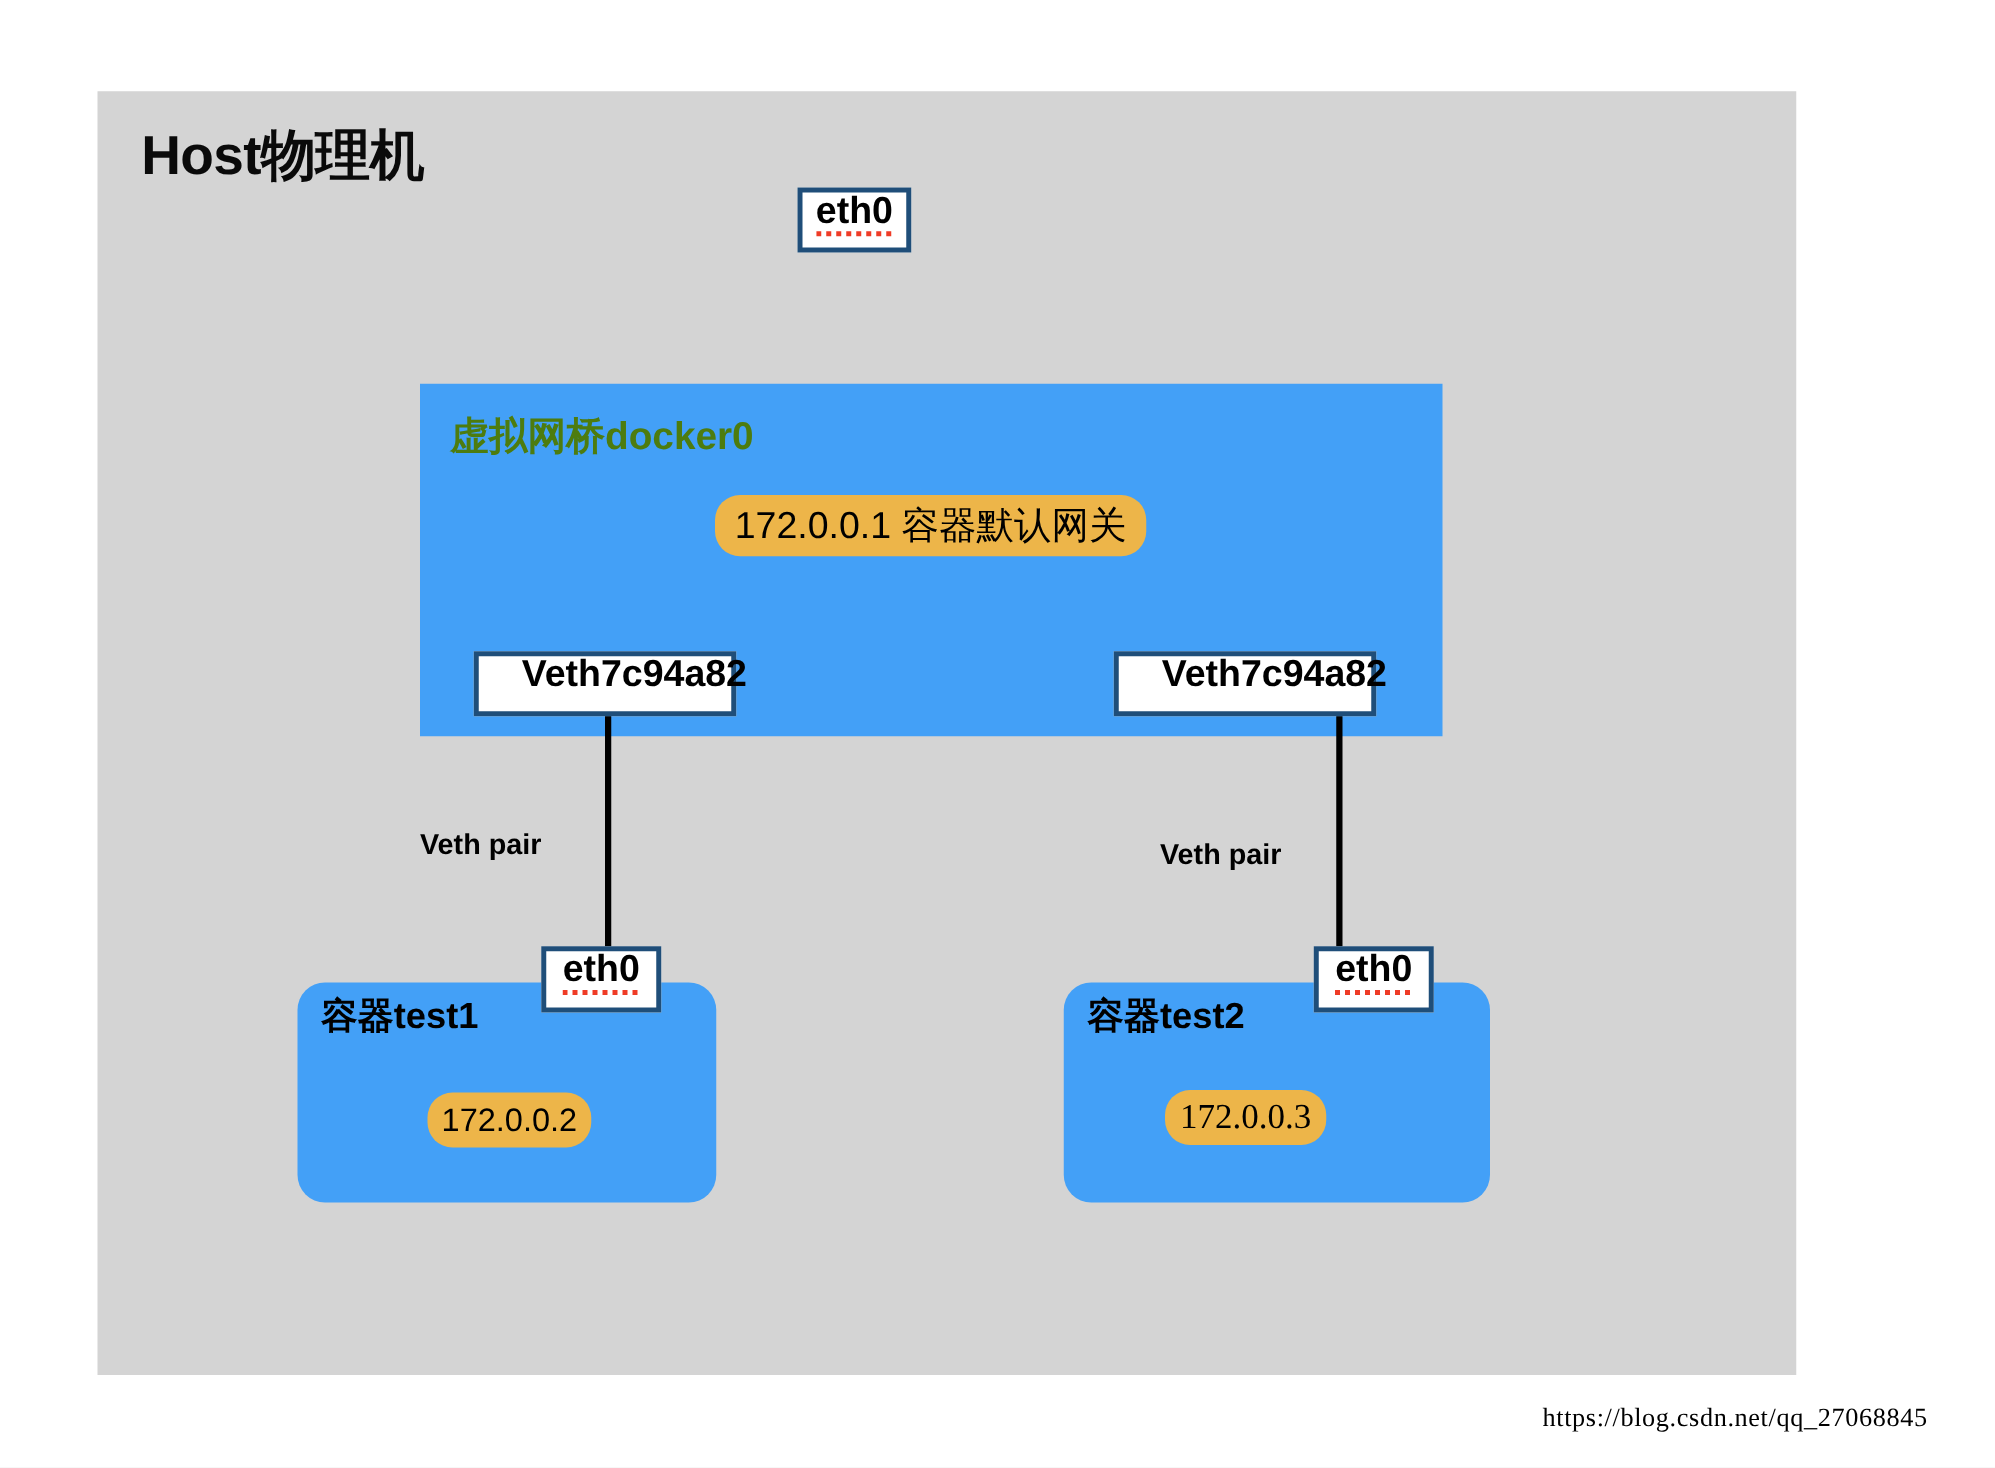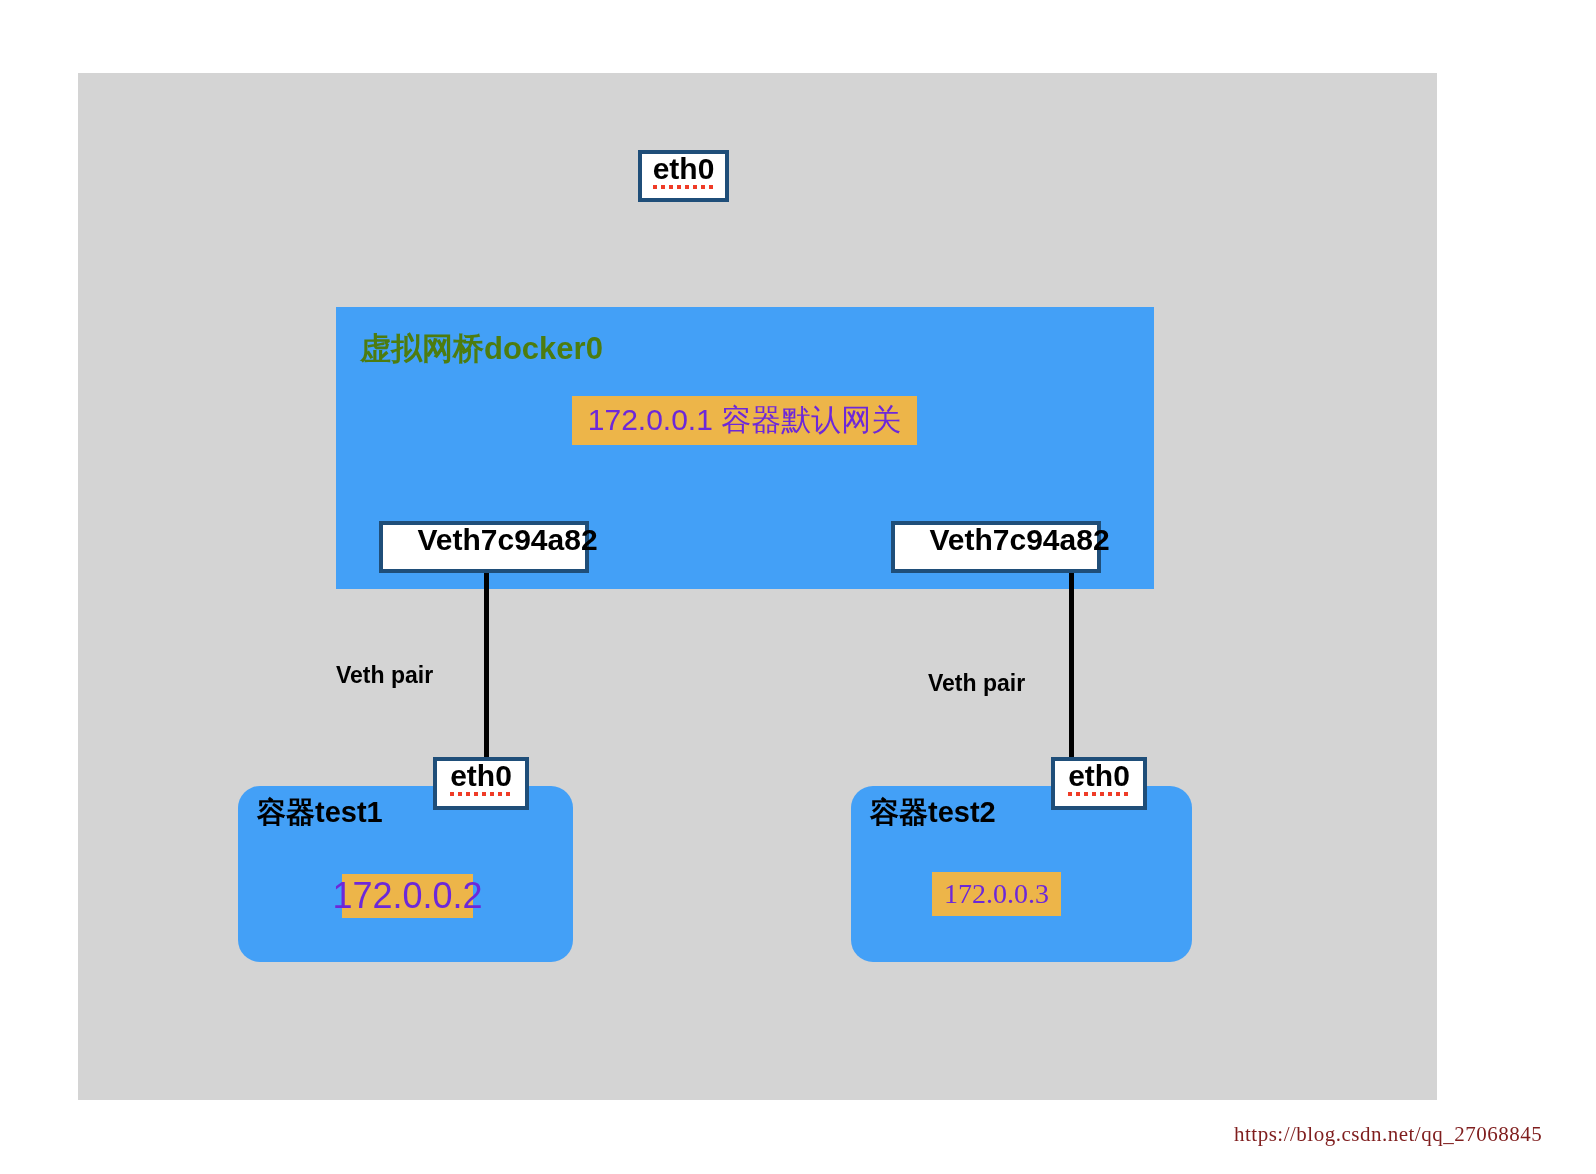--- a/index.html
+++ b/index.html
@@ -91,39 +91,40 @@
     font-size: 31px;
     font-weight: bold;
     color: #4d7c0f;
     white-space: nowrap;
   }
 
   
   .badge {
     position: absolute;
     background: #edb549;
-    color: #6d28d9;
+    color: #000000;
     display: flex;
     align-items: center;
     justify-content: center;
     white-space: nowrap;
+    border-radius: 20px;
   }
   #gateway-badge {
     left: 572px;
     top: 396px;
     width: 345px;
     height: 49px;
     font-size: 30px;
   }
   #ip-badge-1 {
     left: 342px;
     top: 874px;
     width: 131px;
     height: 44px;
-    font-size: 36px;
+    font-size: 26px;
   }
   #ip-badge-2 {
     left: 932px;
     top: 872px;
     width: 129px;
     height: 44px;
     font-size: 28px;
     font-family: Liberation Serif, serif;
   }
 
@@ -225,31 +226,32 @@
     height: 53px;
   }
 
   
   .watermark {
     position: absolute;
     left: 1234px;
     top: 1122px;
     font-family: "Liberation Serif", "DejaVu Serif", serif;
     font-size: 21px;
-    color: #7f1d1d;
+    color: #000000;
     letter-spacing: 0.5px;
     white-space: nowrap;
   }
 </style>
 </head>
 <body>
 
 <div id="canvas">
 
   <div class="host-box"></div>
+  <div class="host-title">Host物理机</div>
 
   <div class="nic-box" id="host-eth0">
     <span class="nic-label spell">eth0</span>
   </div>
 
   <div class="bridge-box"></div>
   <div class="bridge-title">虚拟网桥docker0</div>
 
   <div class="badge" id="gateway-badge">172.0.0.1 容器默认网关</div>
 

